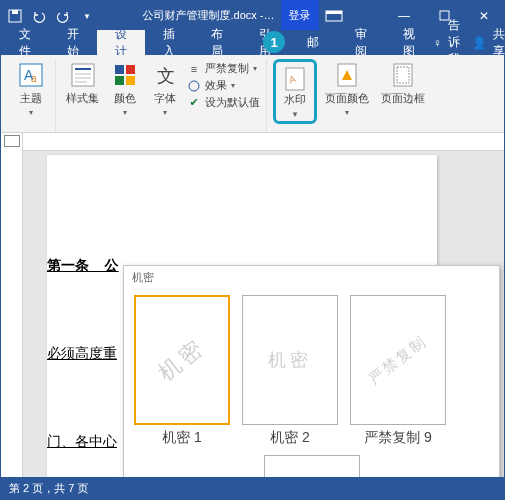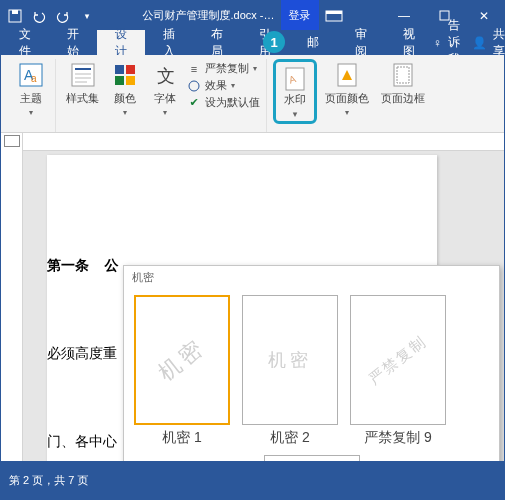--- a/index.html
+++ b/index.html
@@ -39,36 +39,36 @@
   .callout.c1 { left: 263px; top: 31px; }
 
   
   .docarea { flex: 1; background: #e6e6e6; display: flex; position: relative; overflow: hidden; }
   .ruler-v { width: 22px; background: #fff; border-right: 1px solid #d4d4d4; position: relative; }
   .ruler-v::before { content: ""; position: absolute; left: 3px; top: 2px; width: 14px; height: 10px; background: #fff; border: 1px solid #888; }
   .doc-scroll { flex: 1; position: relative; background: #e6e6e6; }
   .ruler-h { height: 18px; background: #fff; border-bottom: 1px solid #d4d4d4; display: flex; align-items: center; padding-left: 24px; font-size: 10px; color: #666; }
   .page { position: absolute; left: 24px; top: 22px; width: 390px; height: 520px; background: #fff; box-shadow: 1px 1px 3px rgba(0,0,0,.2); padding: 40px 44px 40px 0; }
   .page-text { font-size: 14px; color: #000; line-height: 2; white-space: pre-wrap; text-indent: 0; }
-  .page-text p { margin-bottom: 4px; }
+  .page-text p { margin-bottom: 4px; text-decoration: underline; }
   .bold { font-weight: bold; }
 
   
   .gallery { position: absolute; left: 122px; top: 132px; width: 377px; background: #fff; border: 1px solid #c6c6c6; box-shadow: 2px 2px 6px rgba(0,0,0,.25); z-index: 30; font-size: 12px; }
   .gallery-hdr { padding: 4px 8px; color: #666; font-size: 11px; }
   .thumbs { display: flex; gap: 12px; padding: 6px 10px 2px; }
   .thumb { display: flex; flex-direction: column; align-items: center; gap: 4px; }
   .thumb-box { width: 96px; height: 130px; border: 1px solid #b0b0b0; background: #fff; position: relative; display: flex; align-items: center; justify-content: center; cursor: pointer; }
   .thumb-box.sel { border: 2px solid #f2a100; }
   .wm-text { color: #d0d0d0; font-size: 22px; transform: rotate(-38deg); letter-spacing: 4px; font-family: "SimSun", serif; white-space: nowrap; }
   .thumb-label { font-size: 14px; color: #444; }
   .thumbs2 { padding: 6px 10px 8px; }
 
   
-  .statusbar { height: 38px; background: #2b579a; color: #fff; font-size: 11px; display: flex; align-items: center; padding: 0 8px; gap: 10px; }
+  .statusbar { height: 22px; background: #2b579a; color: #fff; font-size: 11px; display: flex; align-items: center; padding: 0 8px; gap: 10px; }
 
   .label-col { font-size: 11px; color: #444; padding-top: 2px; text-align: right; padding-right: 4px; width: 120px; position: absolute; left: 0; top: 134px;}
 
   svg { display: block; }
 </style>
 </head>
 <body>
 
 <div class="app">
 

